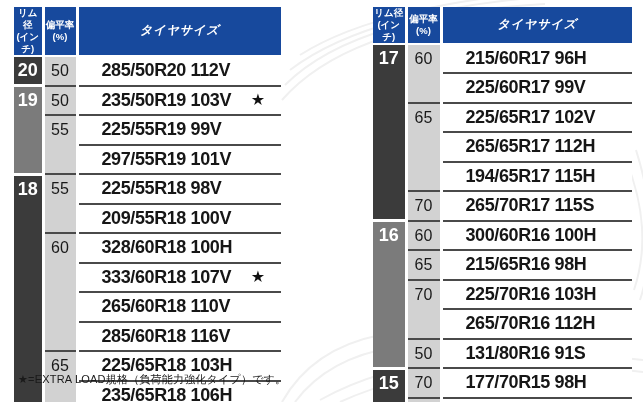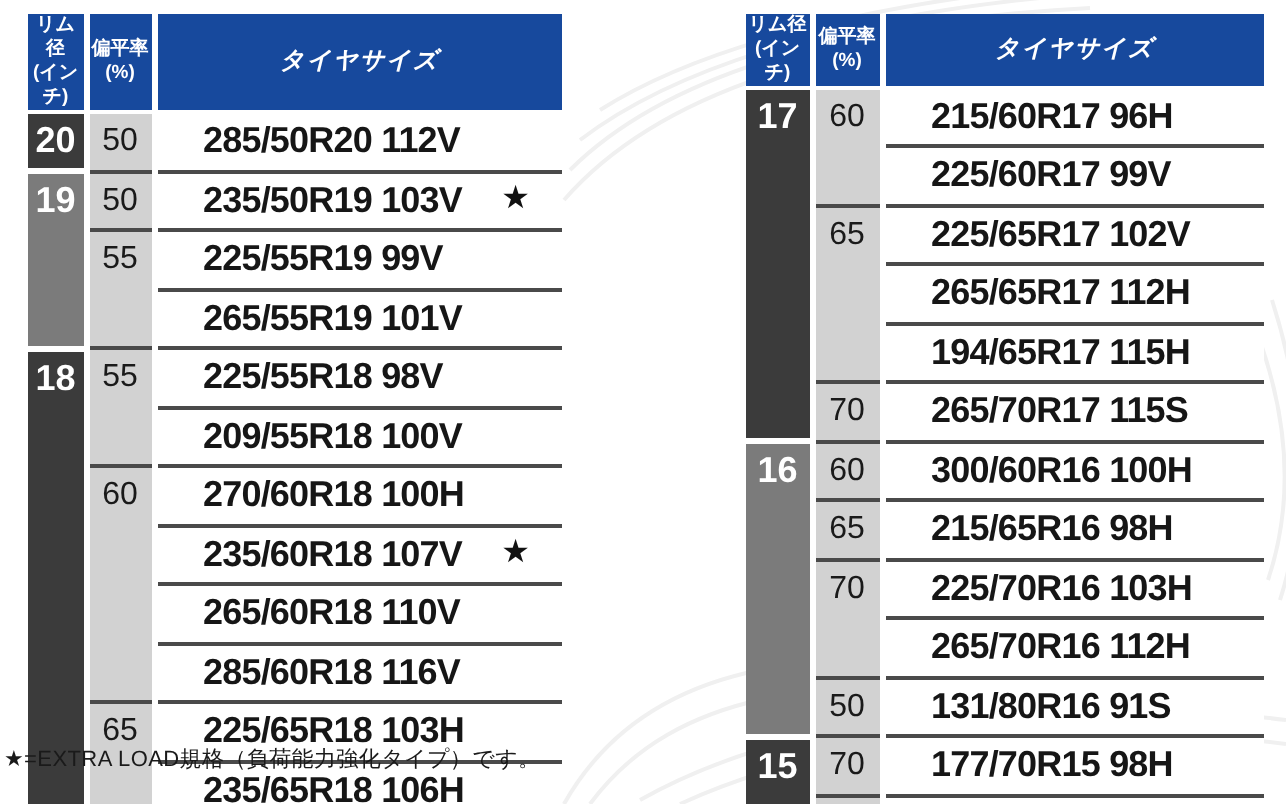--- a/index.html
+++ b/index.html
@@ -45,21 +45,21 @@
     background:var(--aspect-bg);
     border-right:3px solid #fff;border-bottom:2px solid var(--line-dark);
     text-align:center;vertical-align:top;
     font-size:16px;color:#1a1a1a;line-height:27.5px;
   }
   td.tire{background:#fff;border-bottom:2px solid var(--line-dark);}
   .tirewrap{display:flex;align-items:center;justify-content:space-between;padding:0 16px 0 23px;}
   .tiretext{font-weight:bold;font-size:18px;letter-spacing:-0.4px;color:#161616;white-space:nowrap;}
   .star{font-size:16px;color:#111;line-height:1;}
   #footnote{
-    position:absolute;left:2px;top:372px;z-index:1;
+    position:absolute;left:18px;top:372px;z-index:1;
     font-size:11px;color:#1a1a1a;letter-spacing:0.2px;
   }
 </style>
 </head>
 <body>
 
 <svg id="watermark" width="643" height="402" viewBox="0 0 643 402" aria-hidden="true">
   <g fill="none" stroke="#f0f0f0" stroke-width="2">
     <path d="M282,100 C330,45 420,18 540,12"></path>
     <path d="M285,85 C335,35 430,10 545,4"></path>
@@ -118,21 +118,21 @@
           <td class="asp" rowspan="2">55</td>
           <td class="tire">
             <div class="tirewrap">
               <span class="tiretext">225/55R19 99V</span>
             </div>
           </td>
         </tr>
         <tr>
           <td class="tire">
             <div class="tirewrap">
-              <span class="tiretext">265/55R19 101V</span>
+              <span class="tiretext">297/55R19 101V</span>
             </div>
           </td>
         </tr>
         <tr>
           <td class="rim dark" rowspan="8">18</td>
           <td class="asp" rowspan="2">55</td>
           <td class="tire">
             <div class="tirewrap">
               <span class="tiretext">225/55R18 98V</span>
             </div>
@@ -142,28 +142,28 @@
           <td class="tire">
             <div class="tirewrap">
               <span class="tiretext">209/55R18 100V</span>
             </div>
           </td>
         </tr>
         <tr>
           <td class="asp" rowspan="4">60</td>
           <td class="tire">
             <div class="tirewrap">
-              <span class="tiretext">270/60R18 100H</span>
-            </div>
-          </td>
-        </tr>
-        <tr>
-          <td class="tire">
-            <div class="tirewrap">
-              <span class="tiretext">235/60R18 107V</span>
+              <span class="tiretext">328/60R18 100H</span>
+            </div>
+          </td>
+        </tr>
+        <tr>
+          <td class="tire">
+            <div class="tirewrap">
+              <span class="tiretext">333/60R18 107V</span>
               <span class="star">★</span>
             </div>
           </td>
         </tr>
         <tr>
           <td class="tire">
             <div class="tirewrap">
               <span class="tiretext">265/60R18 110V</span>
             </div>
           </td>

